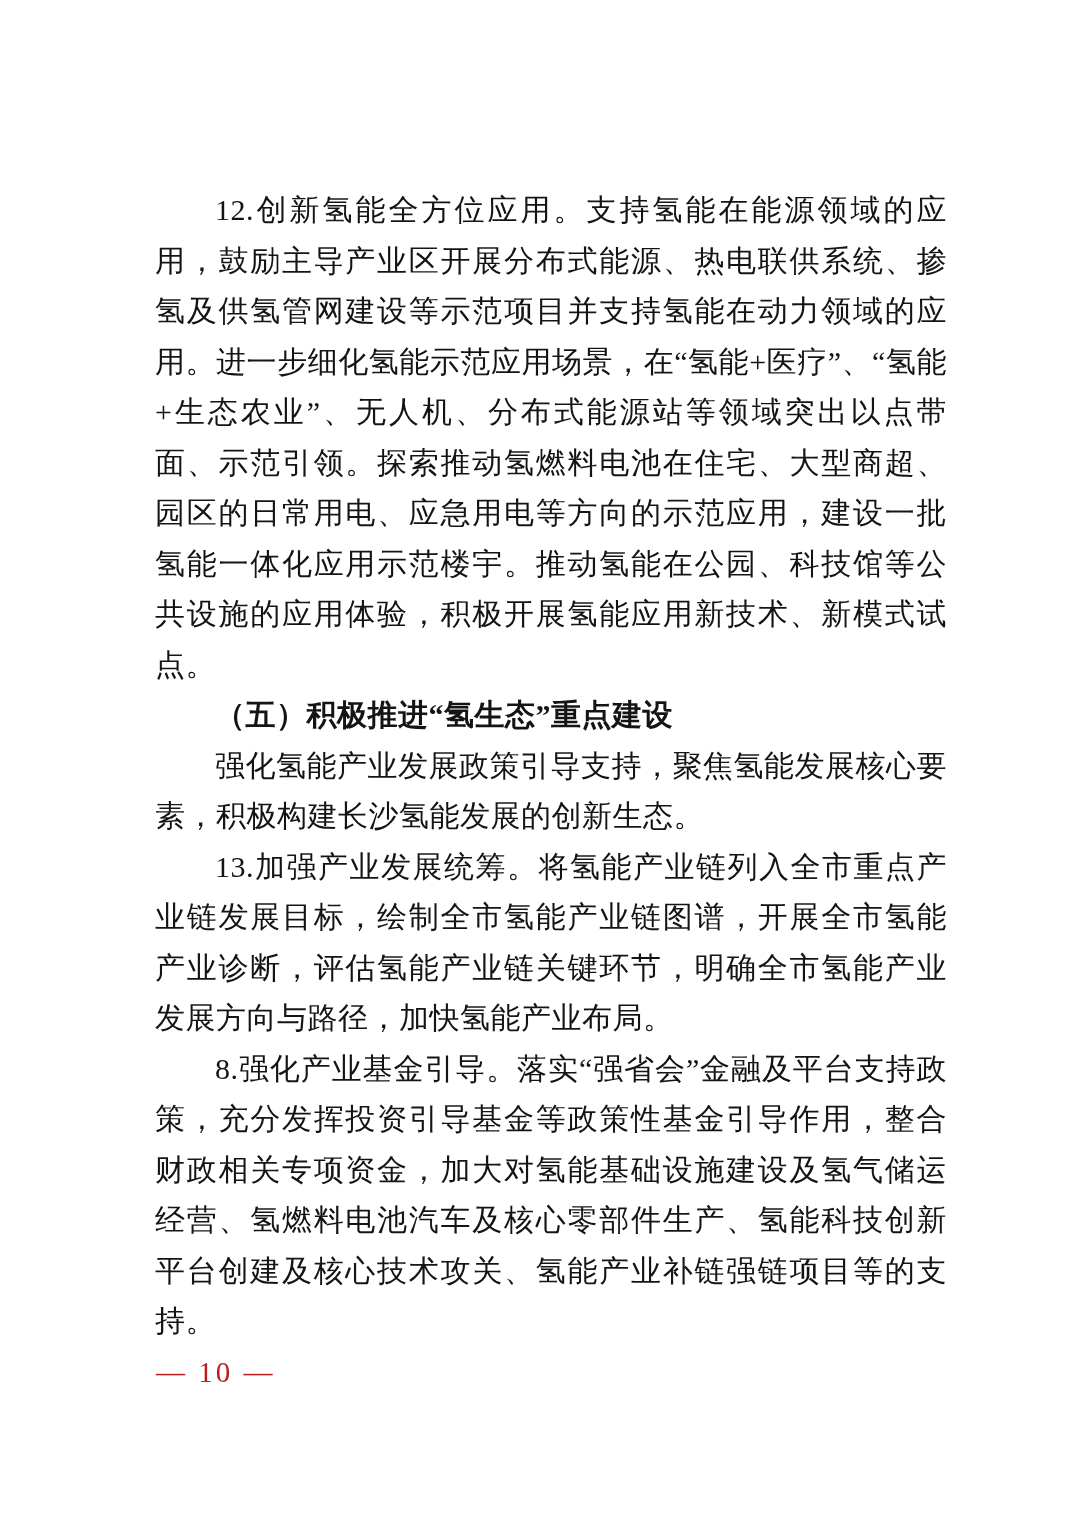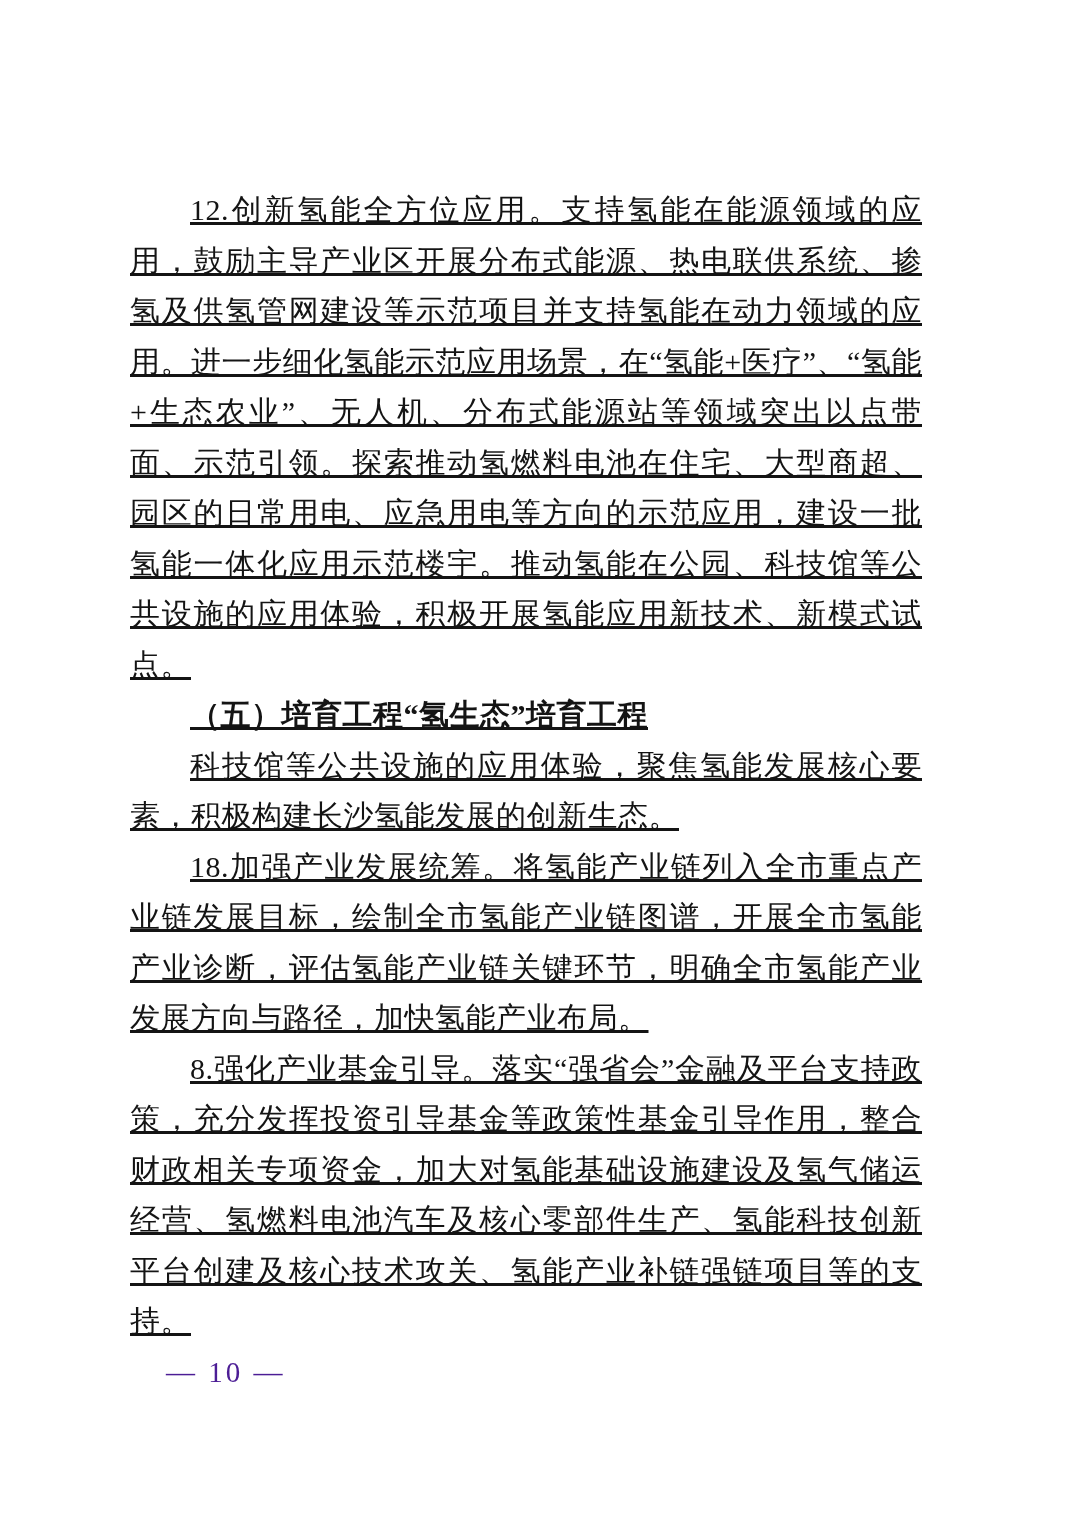--- a/index.html
+++ b/index.html
@@ -12,54 +12,53 @@
     font-family: "Liberation Serif", "DejaVu Serif", serif;
     color: #141414;
   }
   .doc-page {
     position: absolute;
     inset: 0;
     background: #ffffff;
   }
   .doc-content {
     position: absolute;
-    left: 130px;
+    left: 155px;
     top: 185px;
     width: 792px;
-    text-decoration: underline;
   }
   .doc-content p {
     margin: 0;
     padding: 0;
     font-size: 30px;
     line-height: 50.5px;
     text-align: justify;
     text-justify: inter-ideograph;
     text-indent: 2em;
     letter-spacing: 0.5px;
   }
   .heading {
     font-weight: bold;
   }
   .page-number {
     position: absolute;
-    left: 166px;
+    left: 156px;
     top: 1352px;
     font-size: 29px;
     line-height: 40px;
     letter-spacing: 3px;
-    color: #4c1d95;
+    color: #b91c1c;
     text-align: center;
   }
 </style>
 </head>
 <body>
 
 <main class="doc-page">
   <div class="doc-content">
       <p class="body-para">12.创新氢能全方位应用。支持氢能在能源领域的应用，鼓励主导产业区开展分布式能源、热电联供系统、掺氢及供氢管网建设等示范项目并支持氢能在动力领域的应用。进一步细化氢能示范应用场景，在“氢能+医疗”、“氢能+生态农业”、无人机、分布式能源站等领域突出以点带面、示范引领。探索推动氢燃料电池在住宅、大型商超、园区的日常用电、应急用电等方向的示范应用，建设一批氢能一体化应用示范楼宇。推动氢能在公园、科技馆等公共设施的应用体验，积极开展氢能应用新技术、新模式试点。</p>
-      <p class="heading">（五）培育工程“氢生态”培育工程</p>
-      <p class="body-para">科技馆等公共设施的应用体验，聚焦氢能发展核心要素，积极构建长沙氢能发展的创新生态。</p>
-      <p class="body-para">18.加强产业发展统筹。将氢能产业链列入全市重点产业链发展目标，绘制全市氢能产业链图谱，开展全市氢能产业诊断，评估氢能产业链关键环节，明确全市氢能产业发展方向与路径，加快氢能产业布局。</p>
+      <p class="heading">（五）积极推进“氢生态”重点建设</p>
+      <p class="body-para">强化氢能产业发展政策引导支持，聚焦氢能发展核心要素，积极构建长沙氢能发展的创新生态。</p>
+      <p class="body-para">13.加强产业发展统筹。将氢能产业链列入全市重点产业链发展目标，绘制全市氢能产业链图谱，开展全市氢能产业诊断，评估氢能产业链关键环节，明确全市氢能产业发展方向与路径，加快氢能产业布局。</p>
       <p class="body-para">8.强化产业基金引导。落实“强省会”金融及平台支持政策，充分发挥投资引导基金等政策性基金引导作用，整合财政相关专项资金，加大对氢能基础设施建设及氢气储运经营、氢燃料电池汽车及核心零部件生产、氢能科技创新平台创建及核心技术攻关、氢能产业补链强链项目等的支持。</p>
     </div>
   <div class="page-number">— 10 —</div>
 </main>
 
 </body></html>

